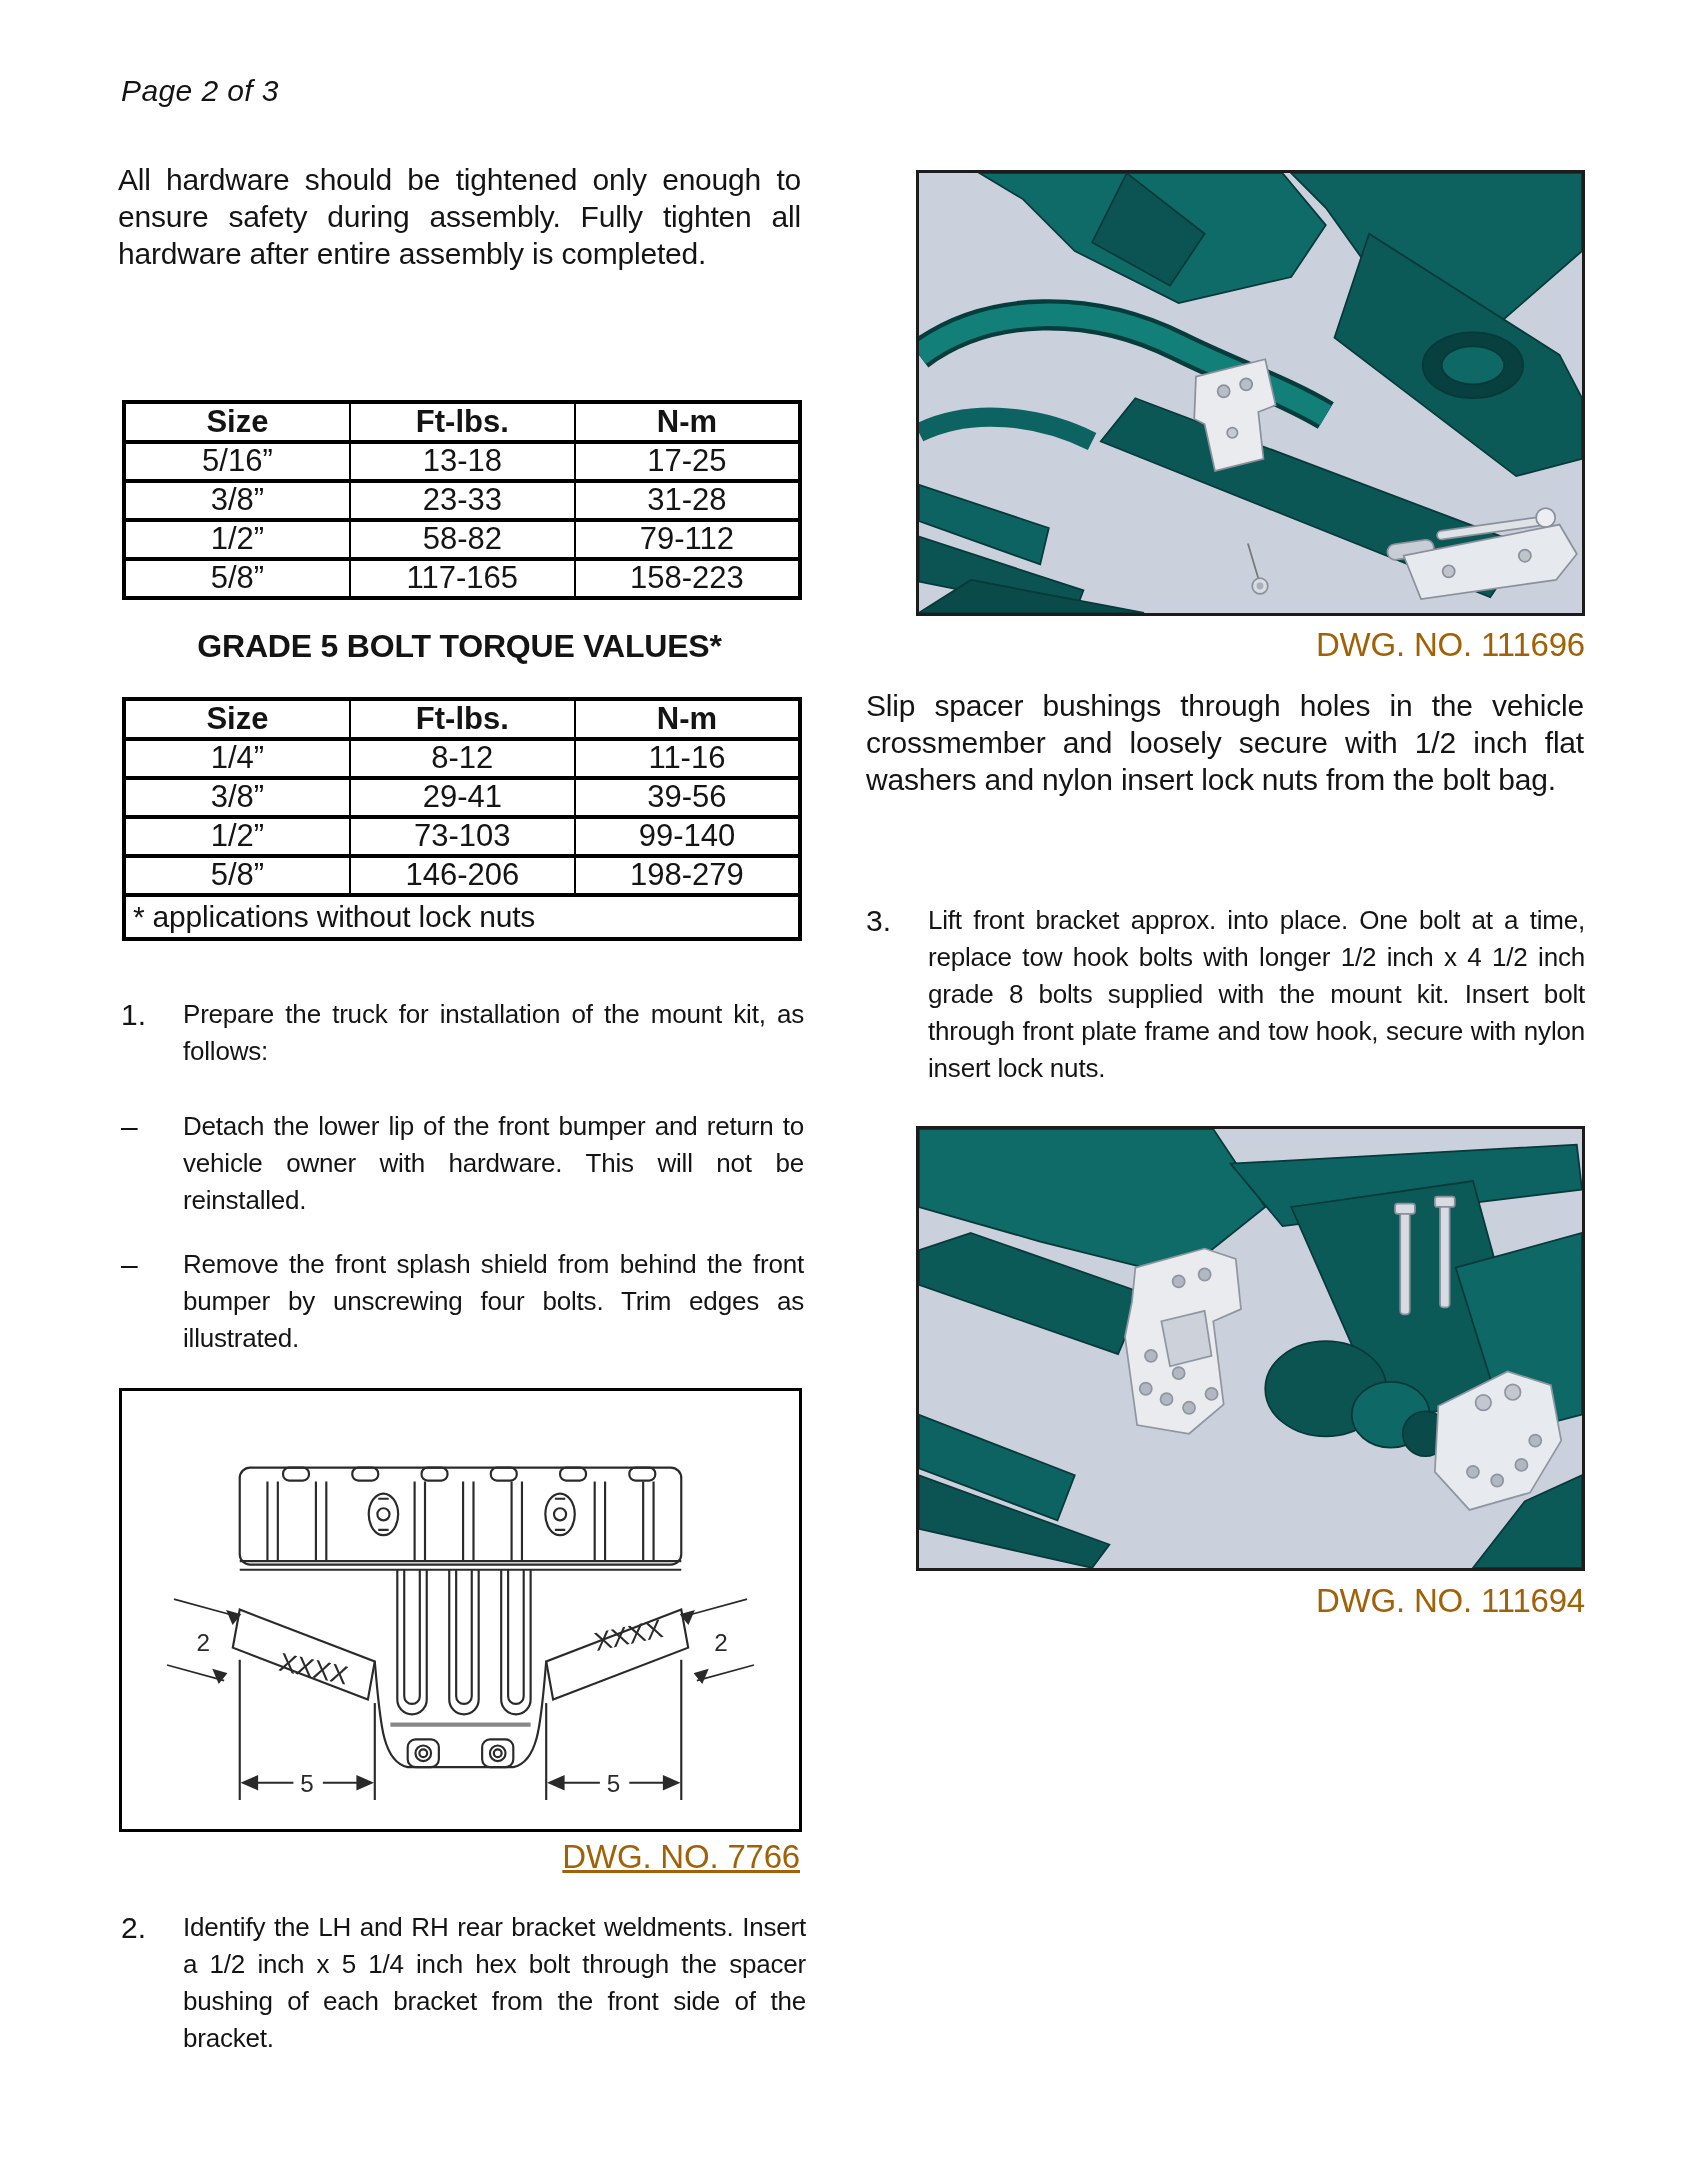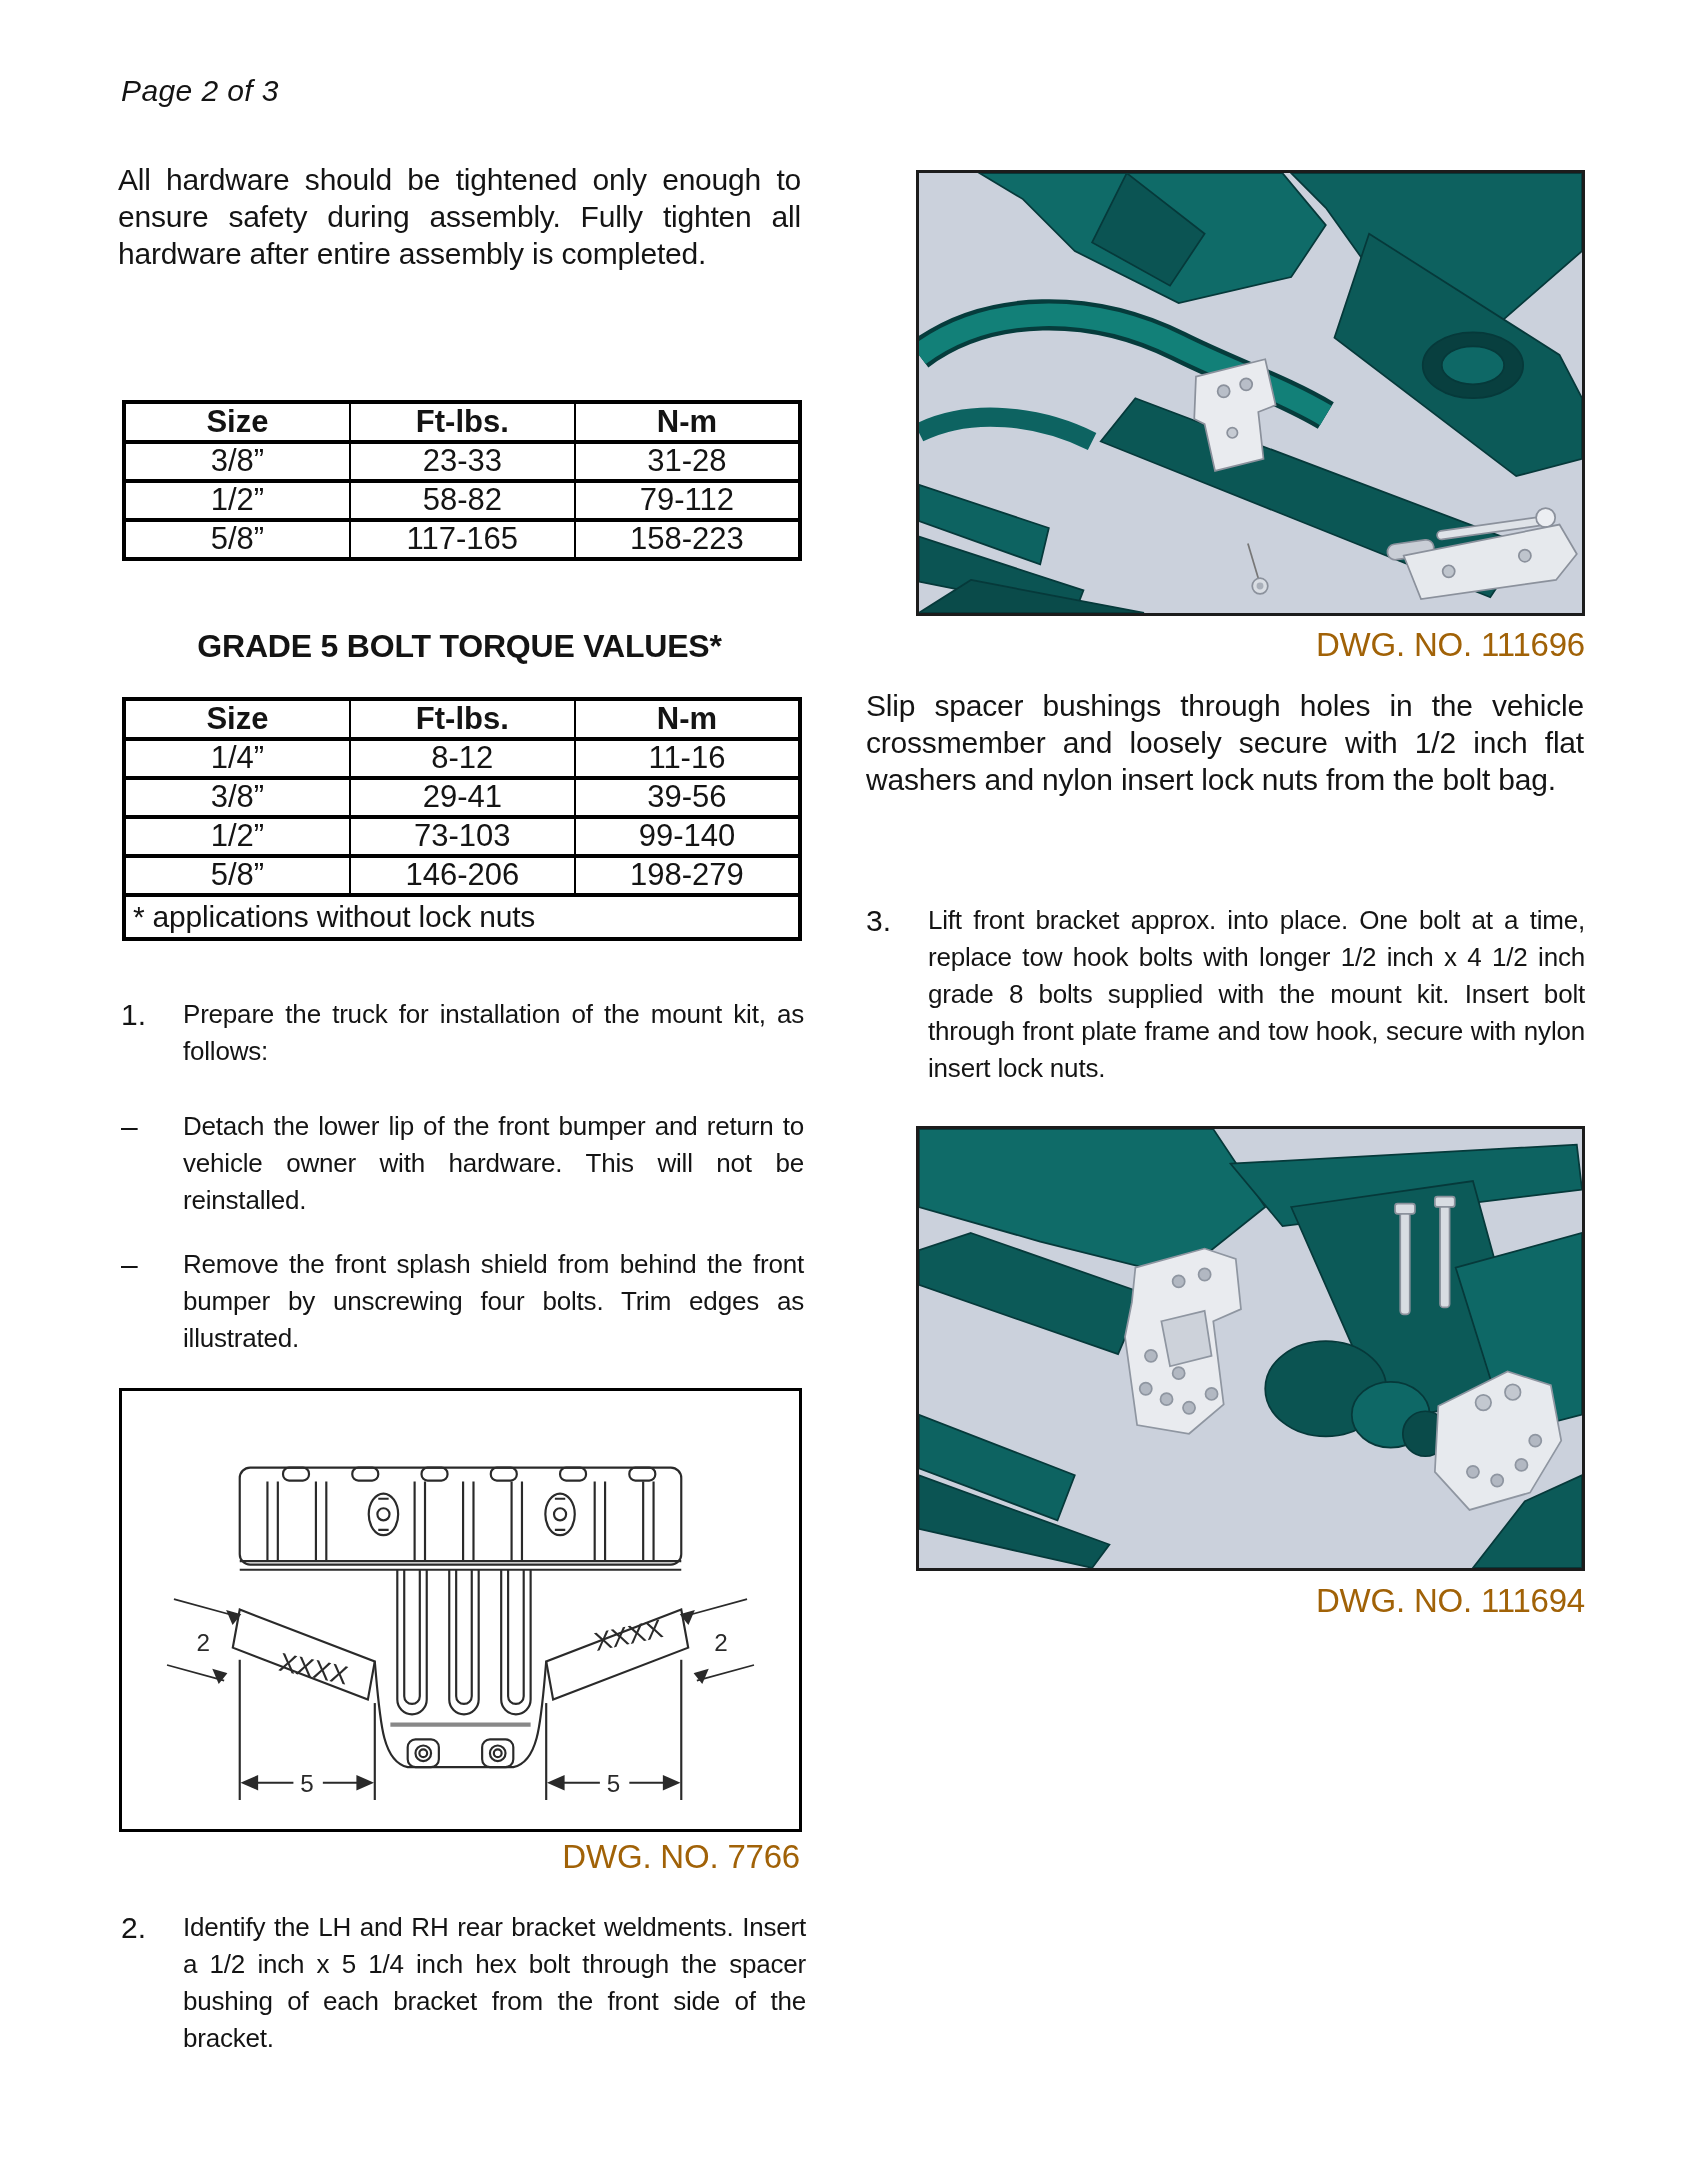--- a/index.html
+++ b/index.html
@@ -47,20 +47,25 @@
           <col style="width:33.3%">
           <col style="width:33.3%">
         </colgroup>
       <tbody>
           <tr>
         <th>Size</th>
         <th>Ft-lbs.</th>
         <th>N-m</th>
       </tr>
       <tr>
+        <td>5/16”</td>
+        <td>13-18</td>
+        <td>17-25</td>
+      </tr>
+      <tr>
         <td>3/8”</td>
         <td>23-33</td>
         <td>31-28</td>
       </tr>
       <tr>
         <td>1/2”</td>
         <td>58-82</td>
         <td>79-112</td>
       </tr>
       <tr>
@@ -225,21 +230,21 @@
       </g>
 
       <text x="180" y="322" font-size="30" transform="rotate(12 180 322)">XXXX</text>
       <text x="548" y="300" font-size="30" transform="rotate(-12 548 300)">XXXX</text>
       <text x="86" y="300" font-size="28">2</text>
       <text x="684" y="300" font-size="28">2</text>
       <text x="206" y="463" font-size="28">5</text>
       <text x="560" y="463" font-size="28">5</text>
     </svg>
   </div>
-  <div class="abs caption" style="left:119px; top:1838px; width:681px;">DWG. NO. 7766</div>
+  <div class="abs caption" style="left:119px; top:1838px; width:681px;text-decoration:underline;">DWG. NO. 7766</div>
 
   <div class="abs step" style="left:121px; top:1909px; width:685px;">
     <span class="num">2.</span>
     <span class="txt">Identify the LH and RH rear bracket weldments. Insert a 1/2 inch x 5 1/4 inch hex bolt through the spacer bushing of each bracket from the front side of the bracket.</span>
   </div>
 
   <div class="abs figbox" style="left:916px; top:170px; width:669px; height:446px;">
     <svg viewBox="0 0 766 508">
       <rect x="0" y="0" width="766" height="508" fill="#cbd1dc"></rect>
       <g stroke="#06393a" stroke-width="2">

